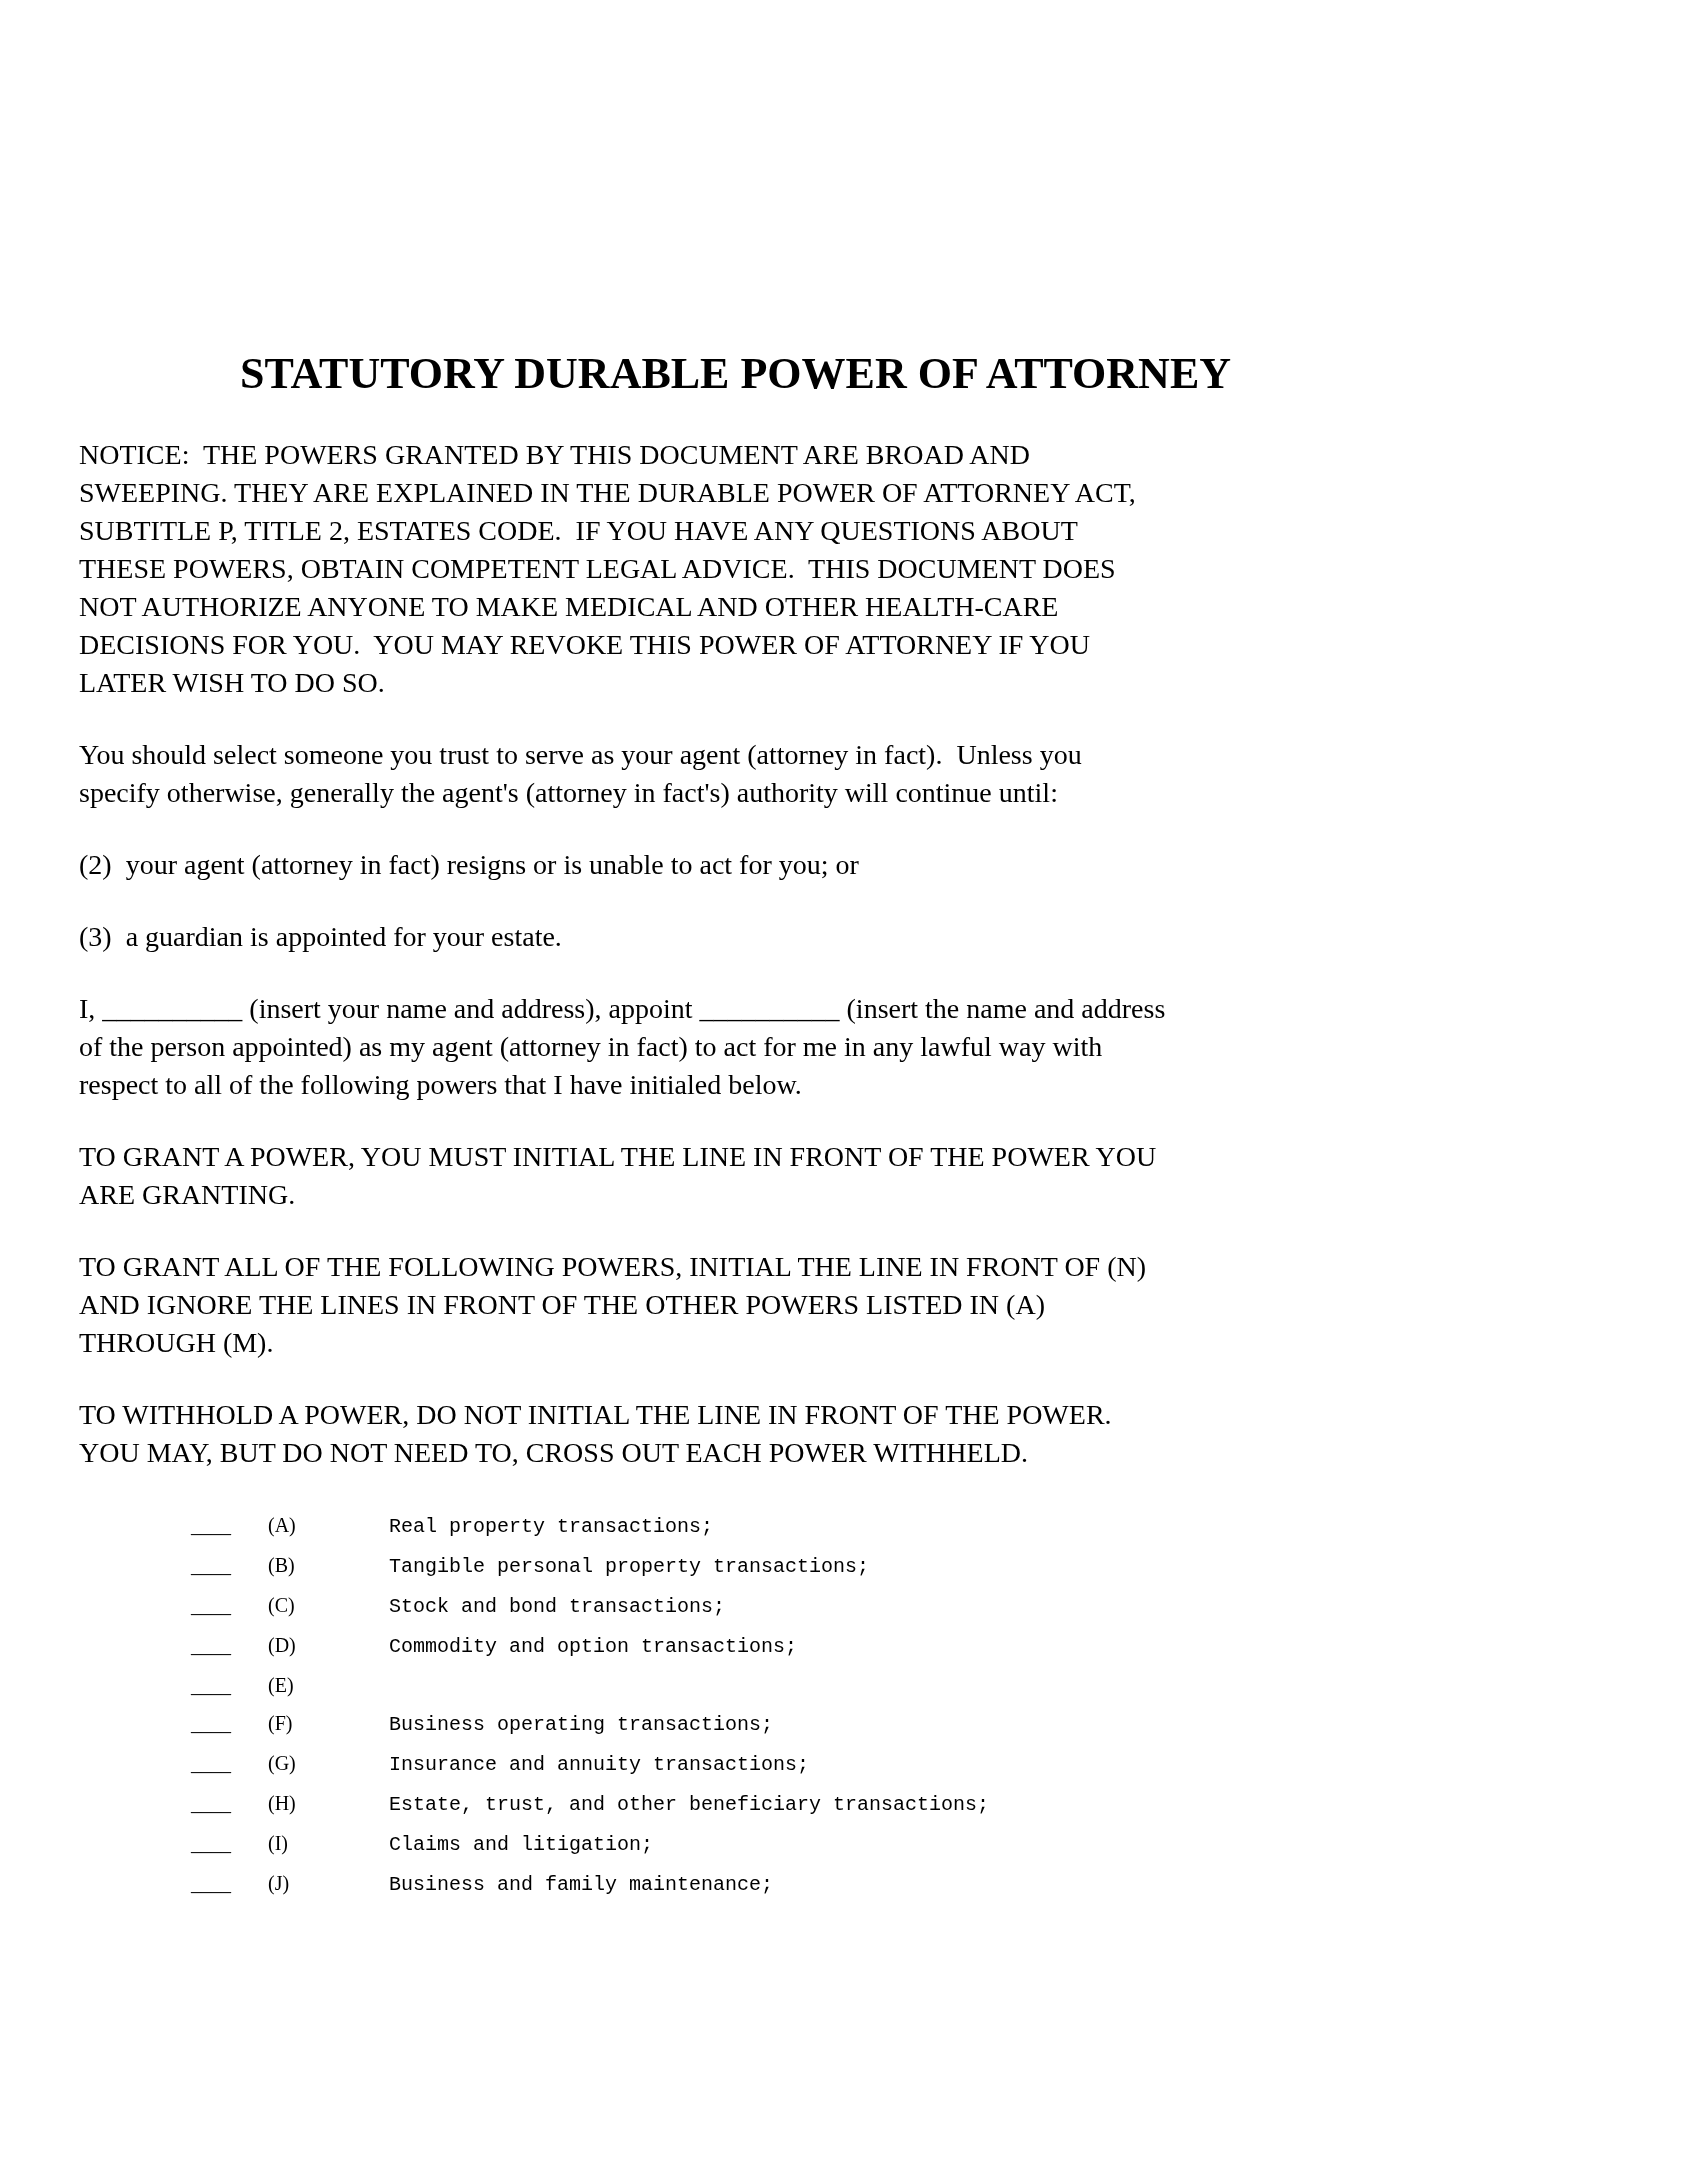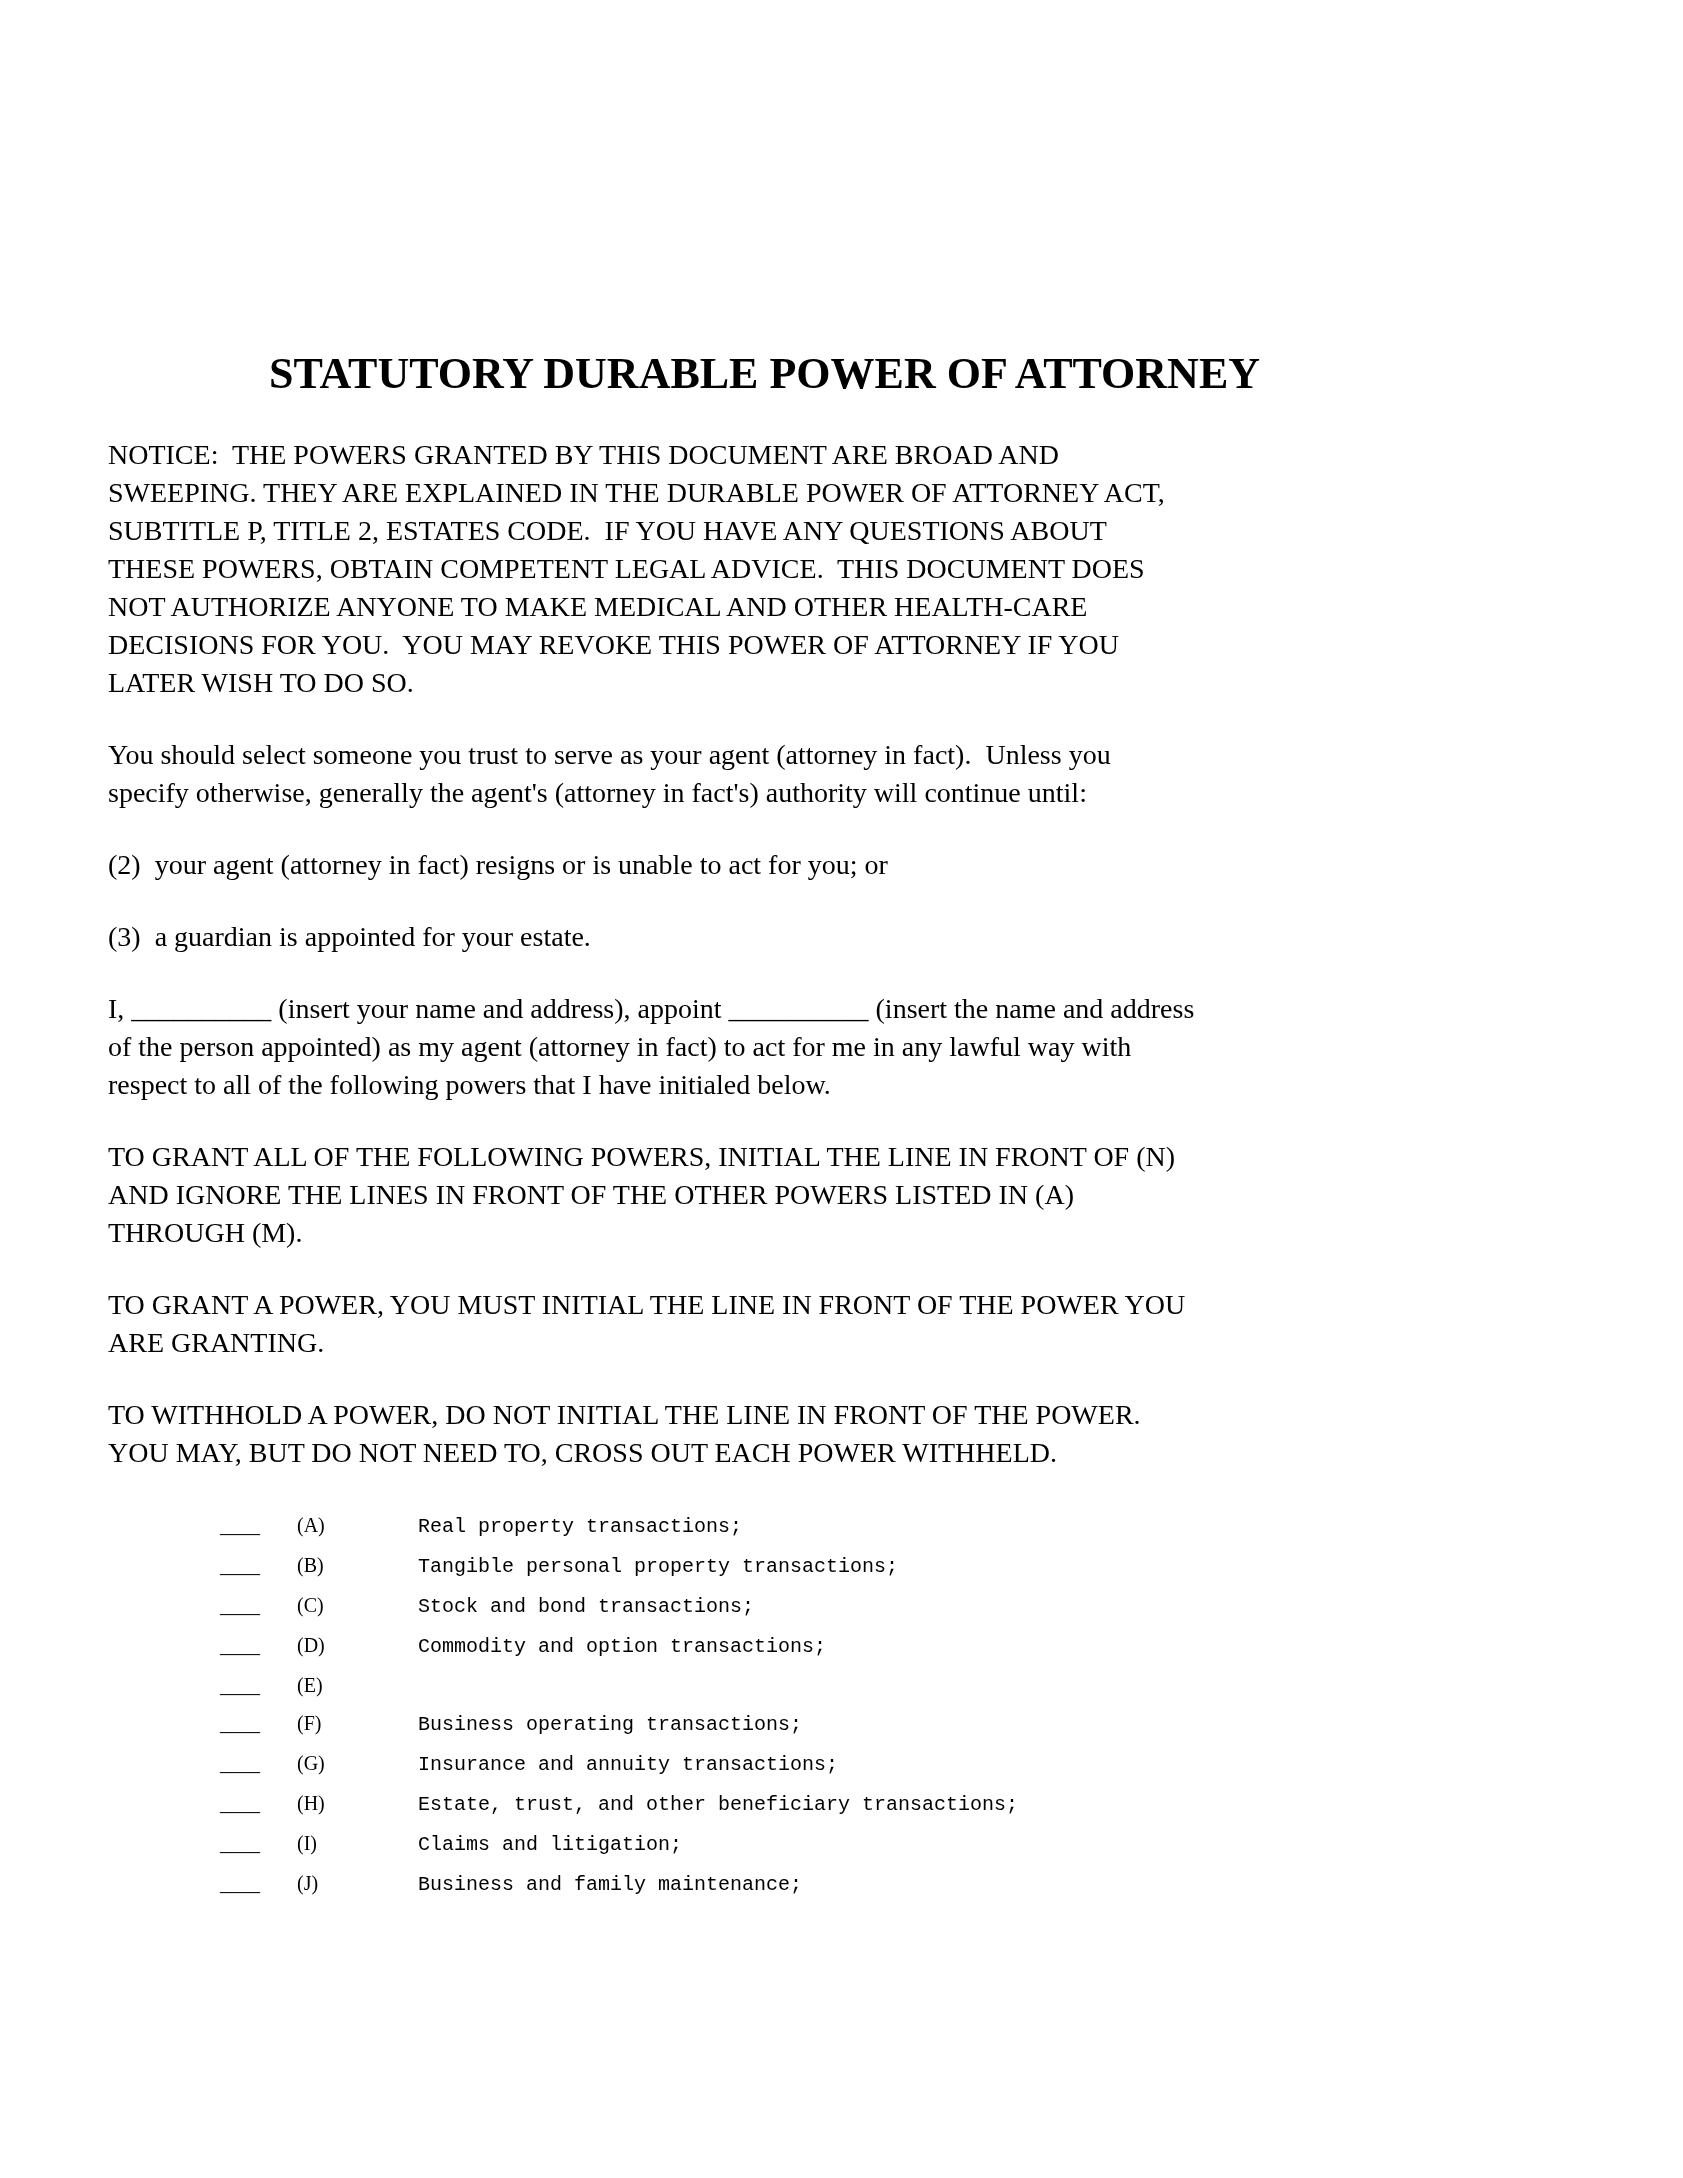--- a/index.html
+++ b/index.html
@@ -9,21 +9,21 @@
   }
   body {
     width: 1683px;
     height: 2178px;
     position: relative;
     font-family: "Liberation Serif", "DejaVu Serif", serif;
     color: #000000;
   }
   .content {
     padding-top: 347px;
-    margin-left: 108px;
+    margin-left: 79px;
     width: 1426px;
   }
   .doc-title {
     font-size: 44px;
     line-height: 53px;
     font-weight: bold;
     text-align: center;
     width: 1313px;
     margin: 0 0 36px 0;
     white-space: pre-wrap;
@@ -78,26 +78,26 @@
   <p class="para">You should select someone you trust to serve as your agent (attorney in fact).  Unless you
 specify otherwise, generally the agent's (attorney in fact's) authority will continue until:</p>
 
   <p class="para">(2)  your agent (attorney in fact) resigns or is unable to act for you; or</p>
   <p class="para">(3)  a guardian is appointed for your estate.</p>
 
   <p class="para">I, __________ (insert your name and address), appoint __________ (insert the name and address
 of the person appointed) as my agent (attorney in fact) to act for me in any lawful way with
 respect to all of the following powers that I have initialed below.</p>
 
+  <p class="para">TO GRANT A POWER, YOU MUST INITIAL THE LINE IN FRONT OF THE POWER YOU
+ARE GRANTING.</p>
+
   <p class="para">TO GRANT ALL OF THE FOLLOWING POWERS, INITIAL THE LINE IN FRONT OF (N)
 AND IGNORE THE LINES IN FRONT OF THE OTHER POWERS LISTED IN (A)
 THROUGH (M).</p>
-
-  <p class="para">TO GRANT A POWER, YOU MUST INITIAL THE LINE IN FRONT OF THE POWER YOU
-ARE GRANTING.</p>
 
   <p class="para">TO WITHHOLD A POWER, DO NOT INITIAL THE LINE IN FRONT OF THE POWER.
 YOU MAY, BUT DO NOT NEED TO, CROSS OUT EACH POWER WITHHELD.</p>
 
   <div class="powers-list">
 
     <div class="power-row">
       <span class="p-blank">____</span>
       <span class="p-letter">(A)</span>
       <span class="p-text">Real property transactions;</span>

